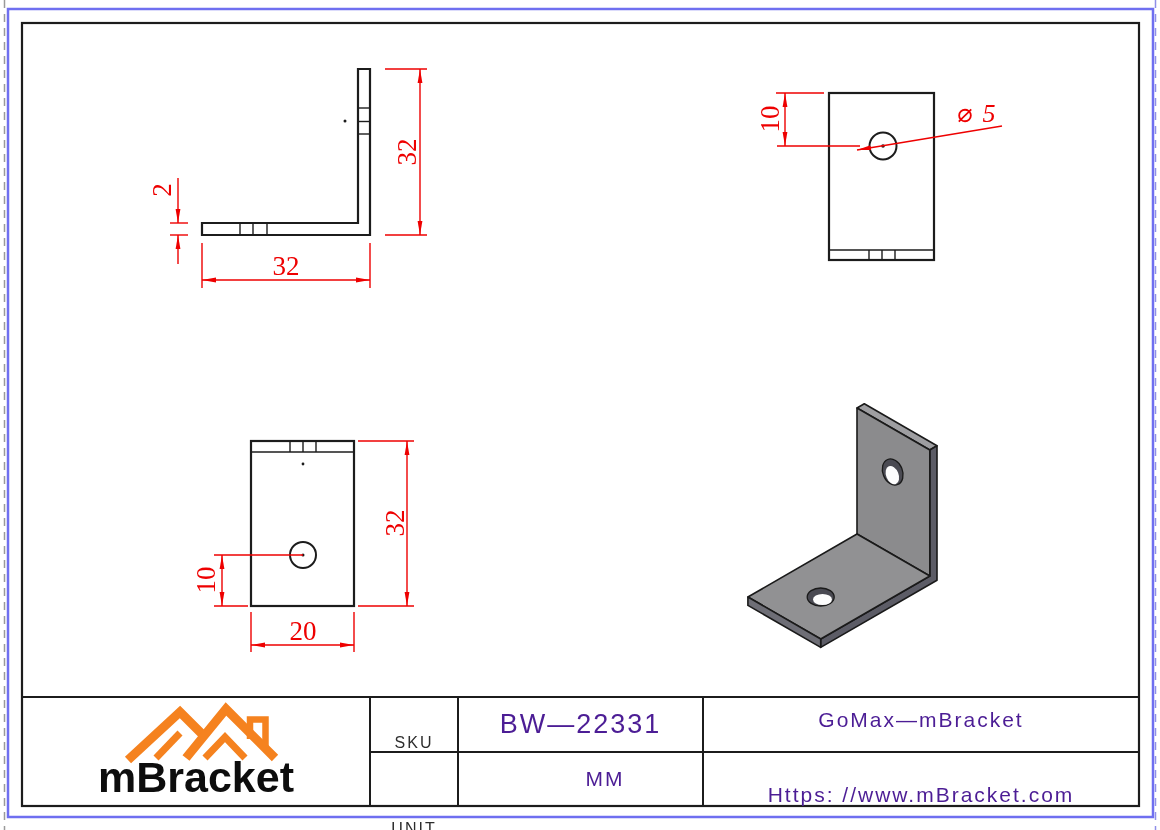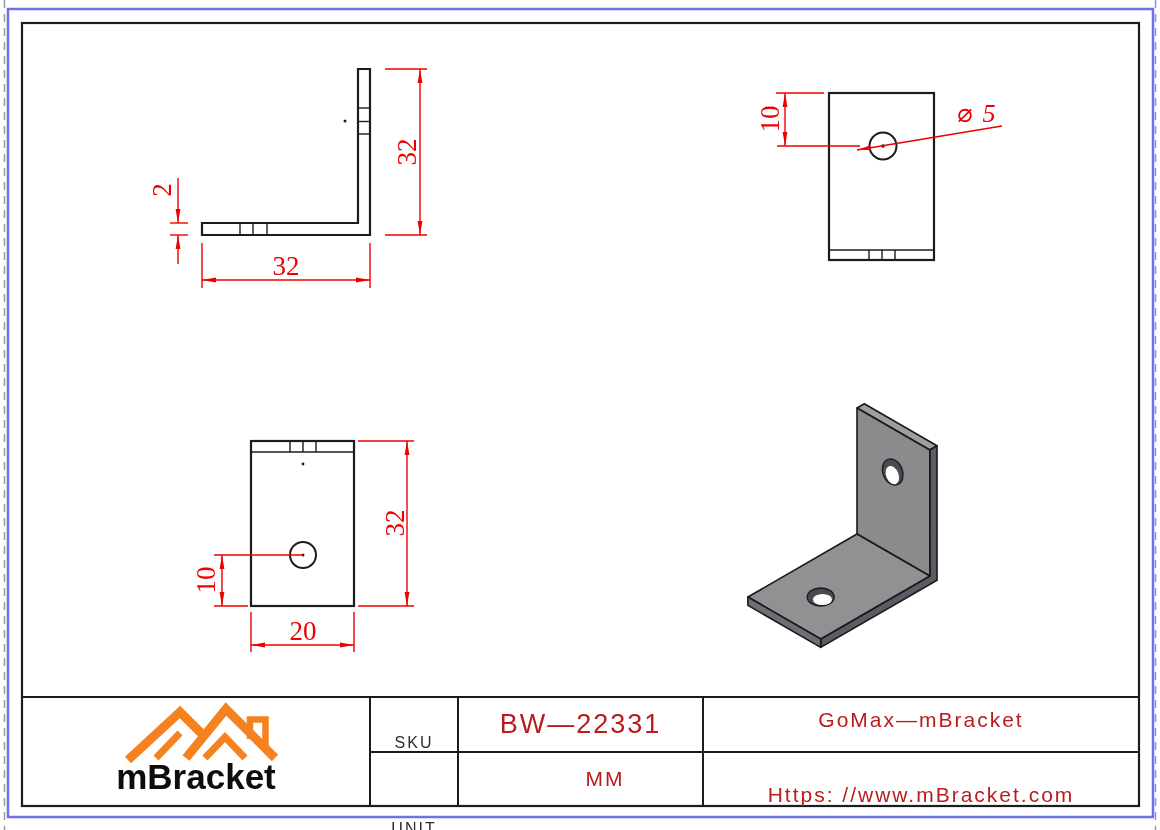--- a/index.html
+++ b/index.html
@@ -11,24 +11,24 @@
   .part{fill:#ffffff;stroke:#1c1c1c;stroke-width:2.2;stroke-linejoin:miter;}
   .red{stroke:#ee0000;fill:none;stroke-width:1.4;}
   .dimtxt{font-family:"Liberation Serif","DejaVu Serif",serif;font-size:27px;fill:#ee0000;
           text-anchor:middle;dominant-baseline:central;}
   .diatxt{font-family:"Liberation Serif","DejaVu Sans",serif;font-size:26px;font-style:italic;
           fill:#ee0000;text-anchor:middle;dominant-baseline:central;letter-spacing:2px;}
   .iso{stroke:#1a1a1a;stroke-width:1.6;stroke-linejoin:round;}
   .roof{stroke:#f5821f;fill:none;stroke-linejoin:miter;stroke-linecap:butt;}
   .tb-cell{position:absolute;display:flex;align-items:center;justify-content:center;}
   .tb-label{color:#2d2d2d;font-size:16px;letter-spacing:2px;align-items:flex-end;}
-  .tb-blue{color:#b91c1c;letter-spacing:2px;}
+  .tb-blue{color:#4c1d95;letter-spacing:2px;}
   .sku-val{font-size:27px;}
   .tb-mid{font-size:21px;}
-  .logo-text{color:#0d0d0d;font-size:35px;font-weight:bold;letter-spacing:0px;}
+  .logo-text{color:#0d0d0d;font-size:43px;font-weight:bold;letter-spacing:0px;}
 </style>
 </head>
 <body>
 
 <svg width="1160" height="830" viewBox="0 0 1160 830">
   <defs>
     <marker id="arr" viewBox="0 0 14 6" refX="14" refY="3" markerWidth="14" markerHeight="6" markerUnits="userSpaceOnUse" orient="auto-start-reverse">
       <path d="M0,0.6 L14,3 L0,5.4 Z" fill="#ee0000"></path>
     </marker>
   </defs>

